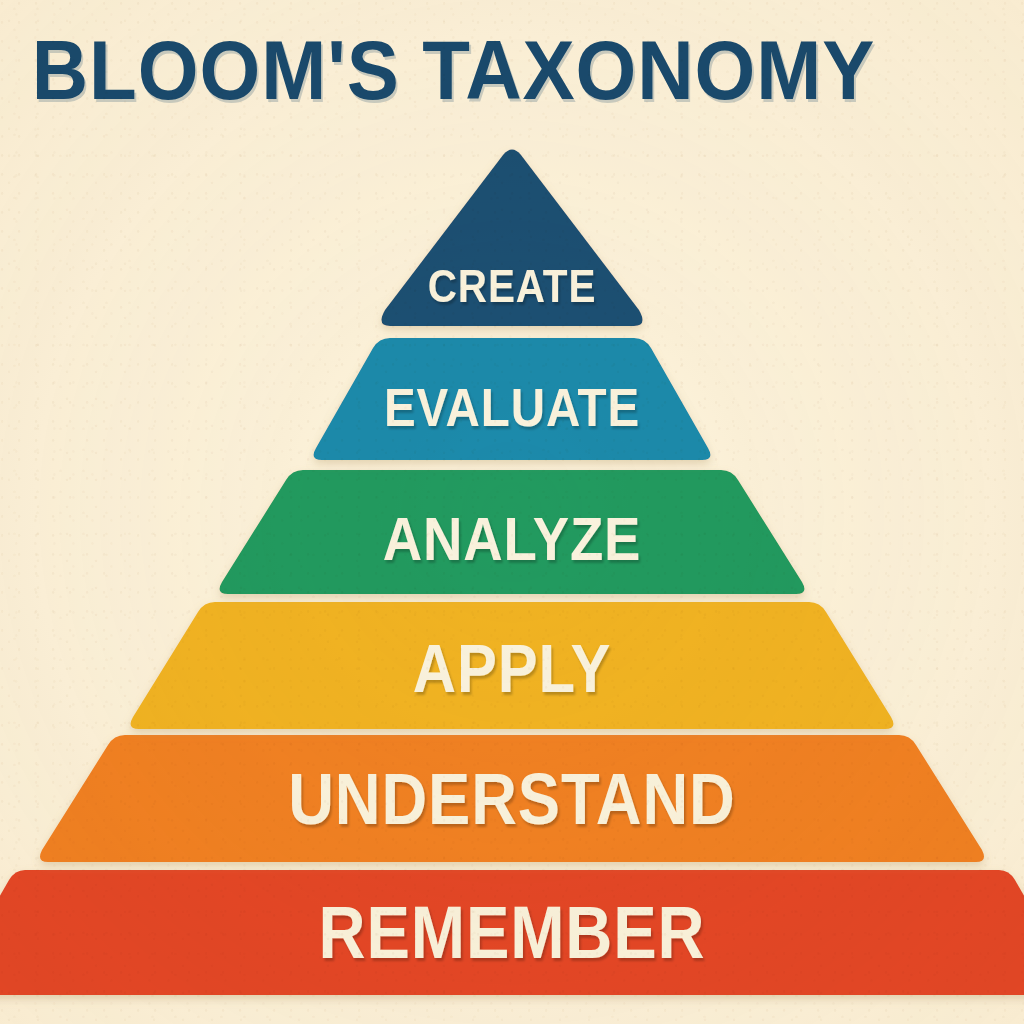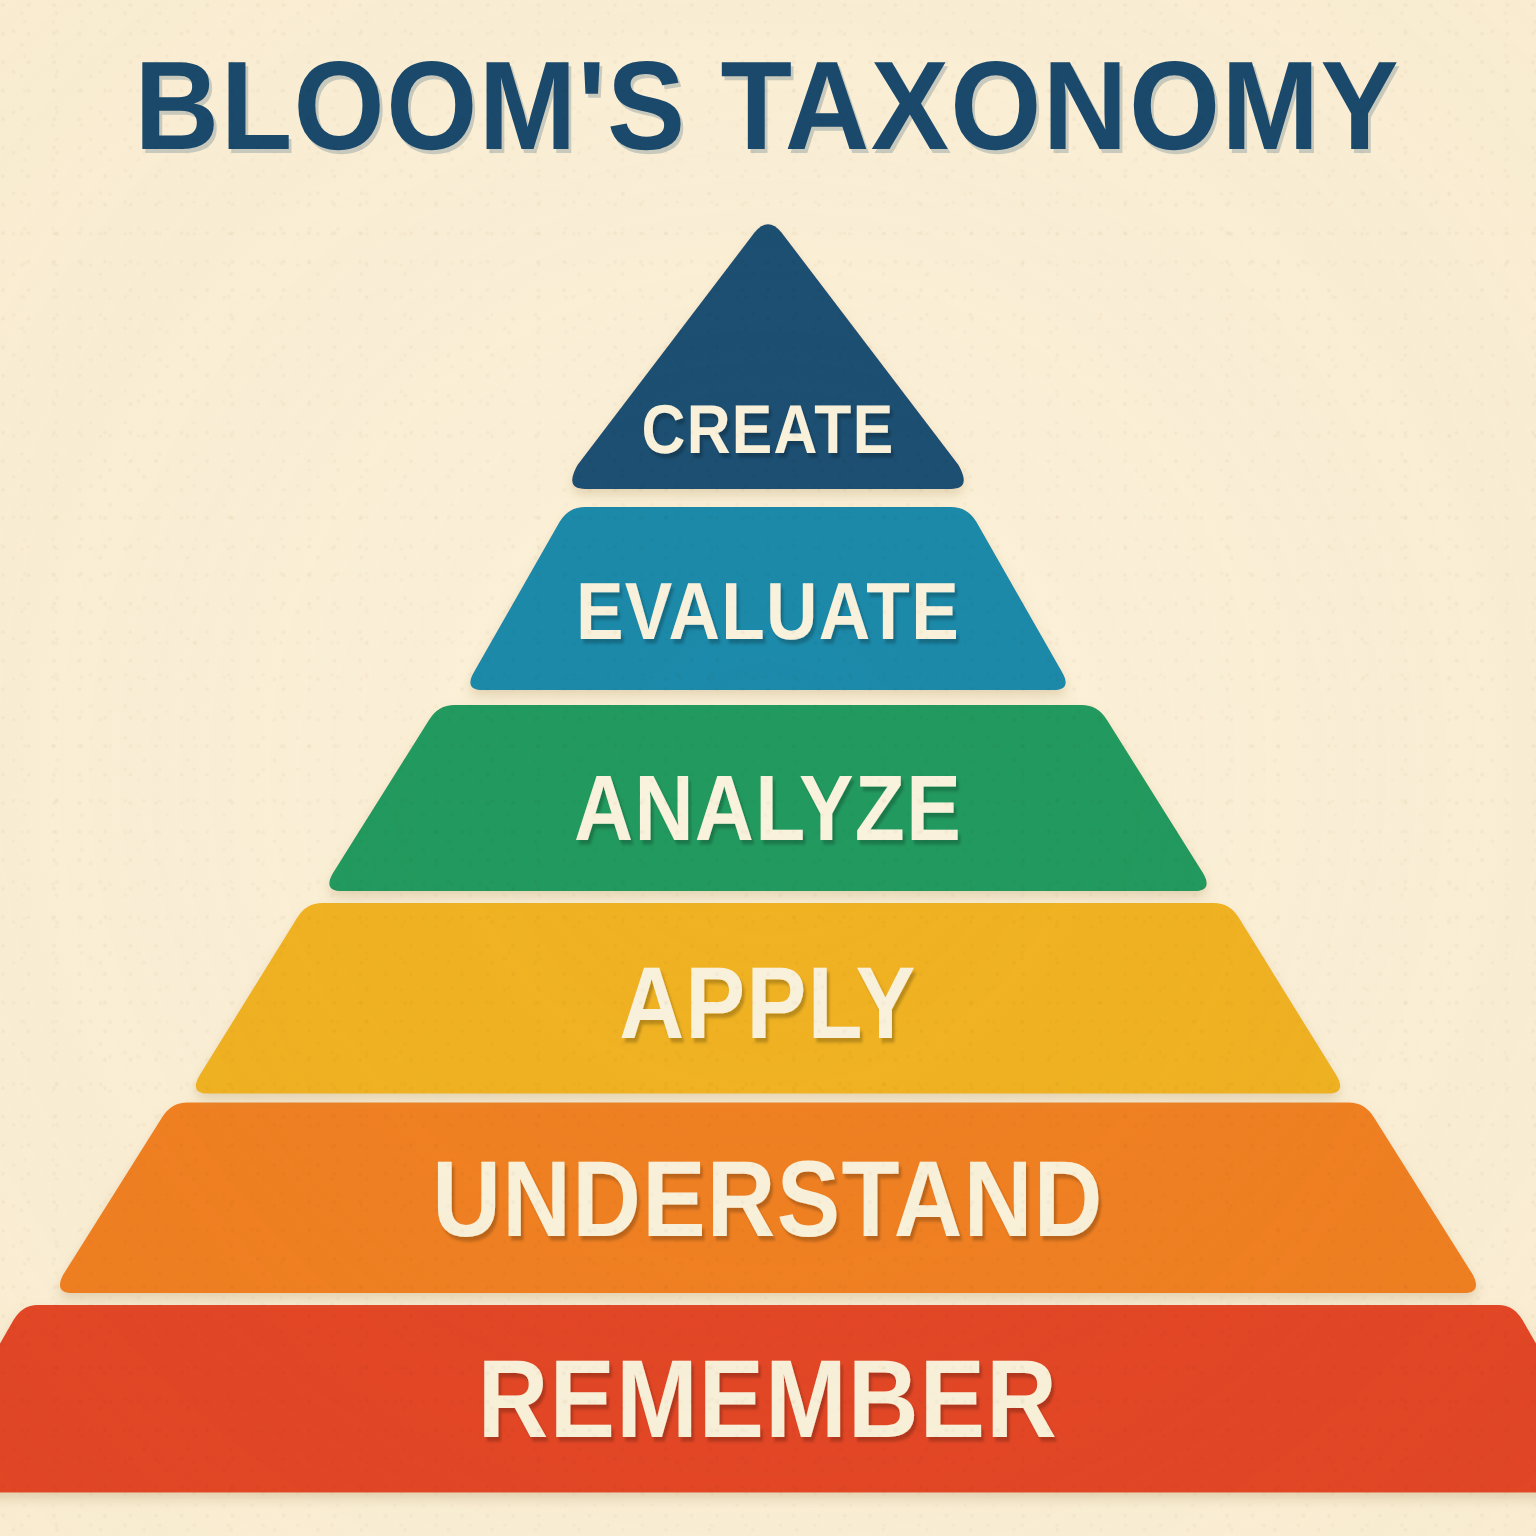--- a/index.html
+++ b/index.html
@@ -38,21 +38,20 @@
     mix-blend-mode: multiply;
     opacity: .85;
   }
 
   
   #title-block {
     position: absolute;
     left: 0;
     top: 28px;
     width: 1024px;
-    text-align: center;
     z-index: 10;
   }
   #title-text {
     display: inline-block;
     font-family: "Liberation Sans Narrow", "Liberation Sans", sans-serif;
     font-size: 84px;
     line-height: 84px;
     font-weight: 700;
     letter-spacing: 1px;
     color: #1a4a6e;

